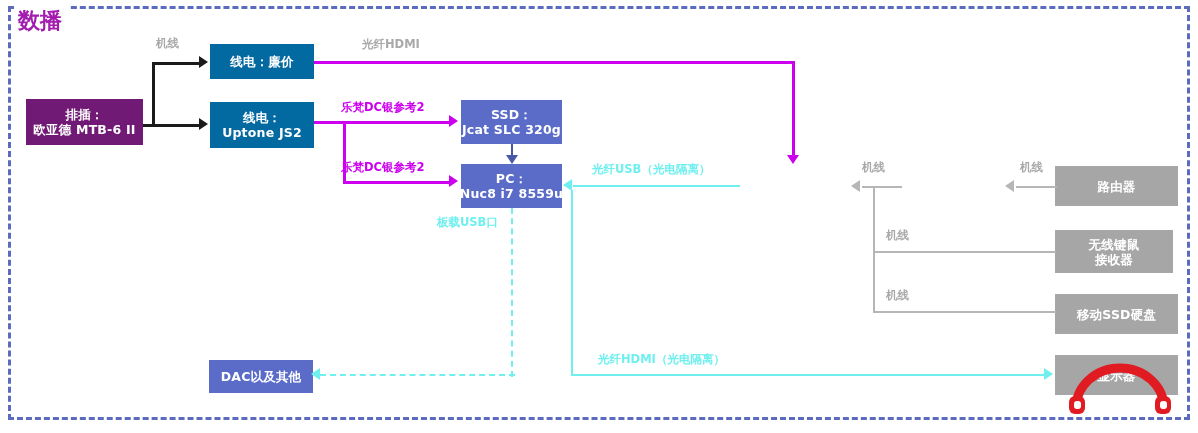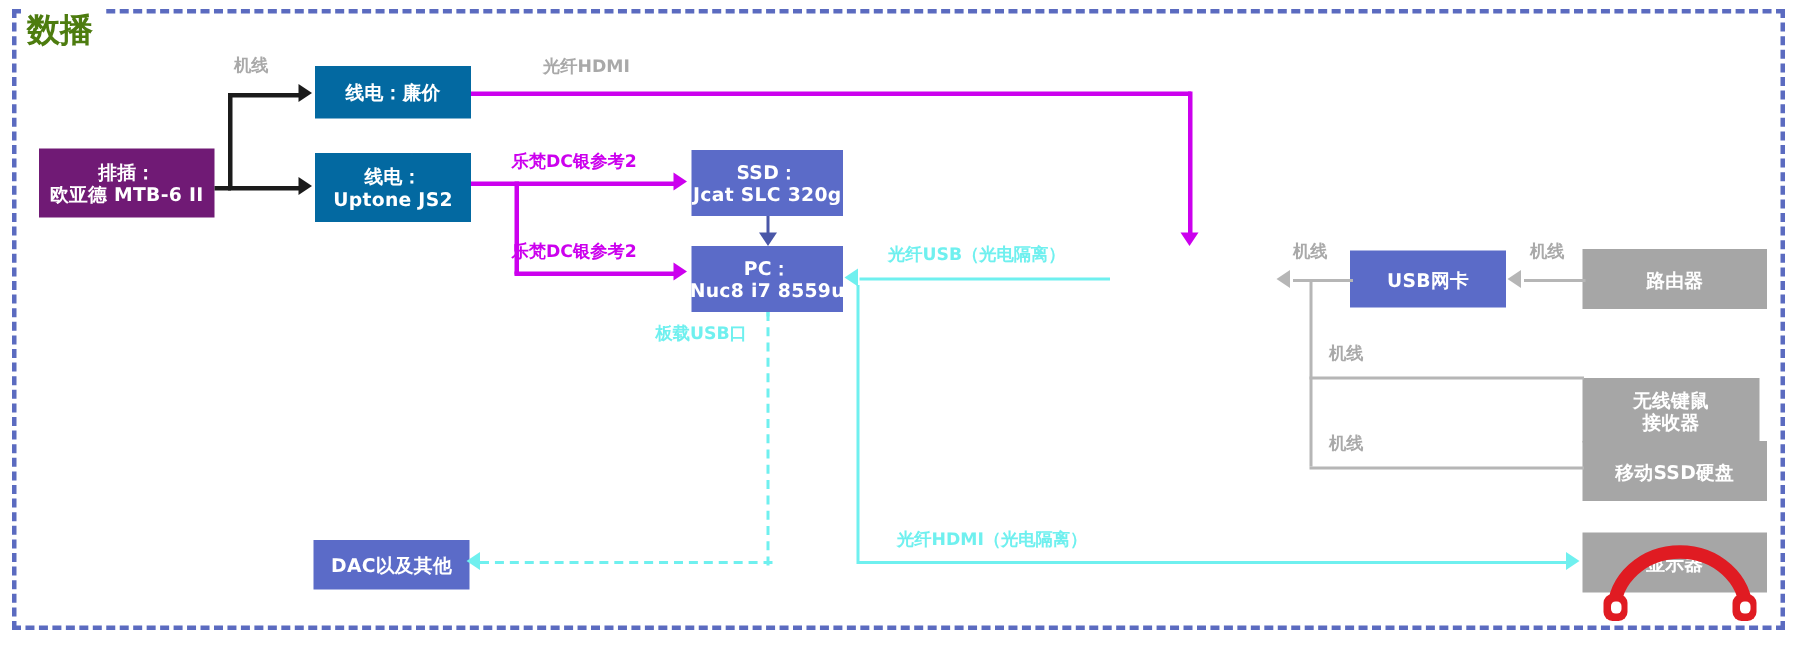--- a/index.html
+++ b/index.html
@@ -5,21 +5,21 @@
   html,body{margin:0;padding:0;background:#fff;}
   body{font-family:"DejaVu Sans","Liberation Sans",sans-serif;}
   #stage{position:relative;width:1198px;height:433px;background:#ffffff;overflow:hidden;}
 
   
   #frame{position:absolute;left:8px;top:6px;width:1182px;height:414px;
          border:3px dashed #5b6bc0;box-sizing:border-box;}
 
   
   #title{position:absolute;left:14px;top:6px;font-size:22px;font-weight:bold;
-         color:#4d7c0f;line-height:30px;background:#fff;padding:0 6px 0 4px;white-space:nowrap;}
+         color:#a21caf;line-height:30px;background:#fff;padding:0 6px 0 4px;white-space:nowrap;}
 
   .node{position:absolute;box-sizing:border-box;display:flex;align-items:center;
         justify-content:center;text-align:center;color:#ffffff;font-weight:bold;
         font-size:12.5px;line-height:15px;letter-spacing:.2px;}
   .node span{display:block;white-space:nowrap;}
 
   .n-olive{background:#701a75;}
   .n-green{background:#0369a1;color:#ffffff;}
   .n-blue {background:#5b6bc8;}
   .n-gray {background:#a6a6a6;}
@@ -95,39 +95,34 @@
   </div>
 
   <div class="node n-blue" style="left:461px;top:164px;width:101px;height:44px;">
     <div>
       <span>PC：</span>
       <span>Nuc8 i7 8559u</span>
     </div>
   </div>
 
 
-  <div class="node n-blue" style="left:900px;top:167px;width:104px;height:38px;">
-    <div>
-      <span>USB网卡</span>
-    </div>
-  </div>
 
   <div class="node n-blue" style="left:209px;top:360px;width:104px;height:33px;">
     <div>
       <span>DAC以及其他</span>
     </div>
   </div>
 
   <div class="node n-gray" style="left:1055px;top:166px;width:123px;height:40px;">
     <div>
       <span>路由器</span>
     </div>
   </div>
 
-  <div class="node n-gray" style="left:1055px;top:230px;width:118px;height:43px;margin-top:22px;">
+  <div class="node n-gray" style="left:1055px;top:230px;width:118px;height:43px;">
     <div>
       <span>无线键鼠</span>
       <span>接收器</span>
     </div>
   </div>
 
   <div class="node n-gray" style="left:1055px;top:294px;width:123px;height:40px;">
     <div>
       <span>移动SSD硬盘</span>
     </div>

